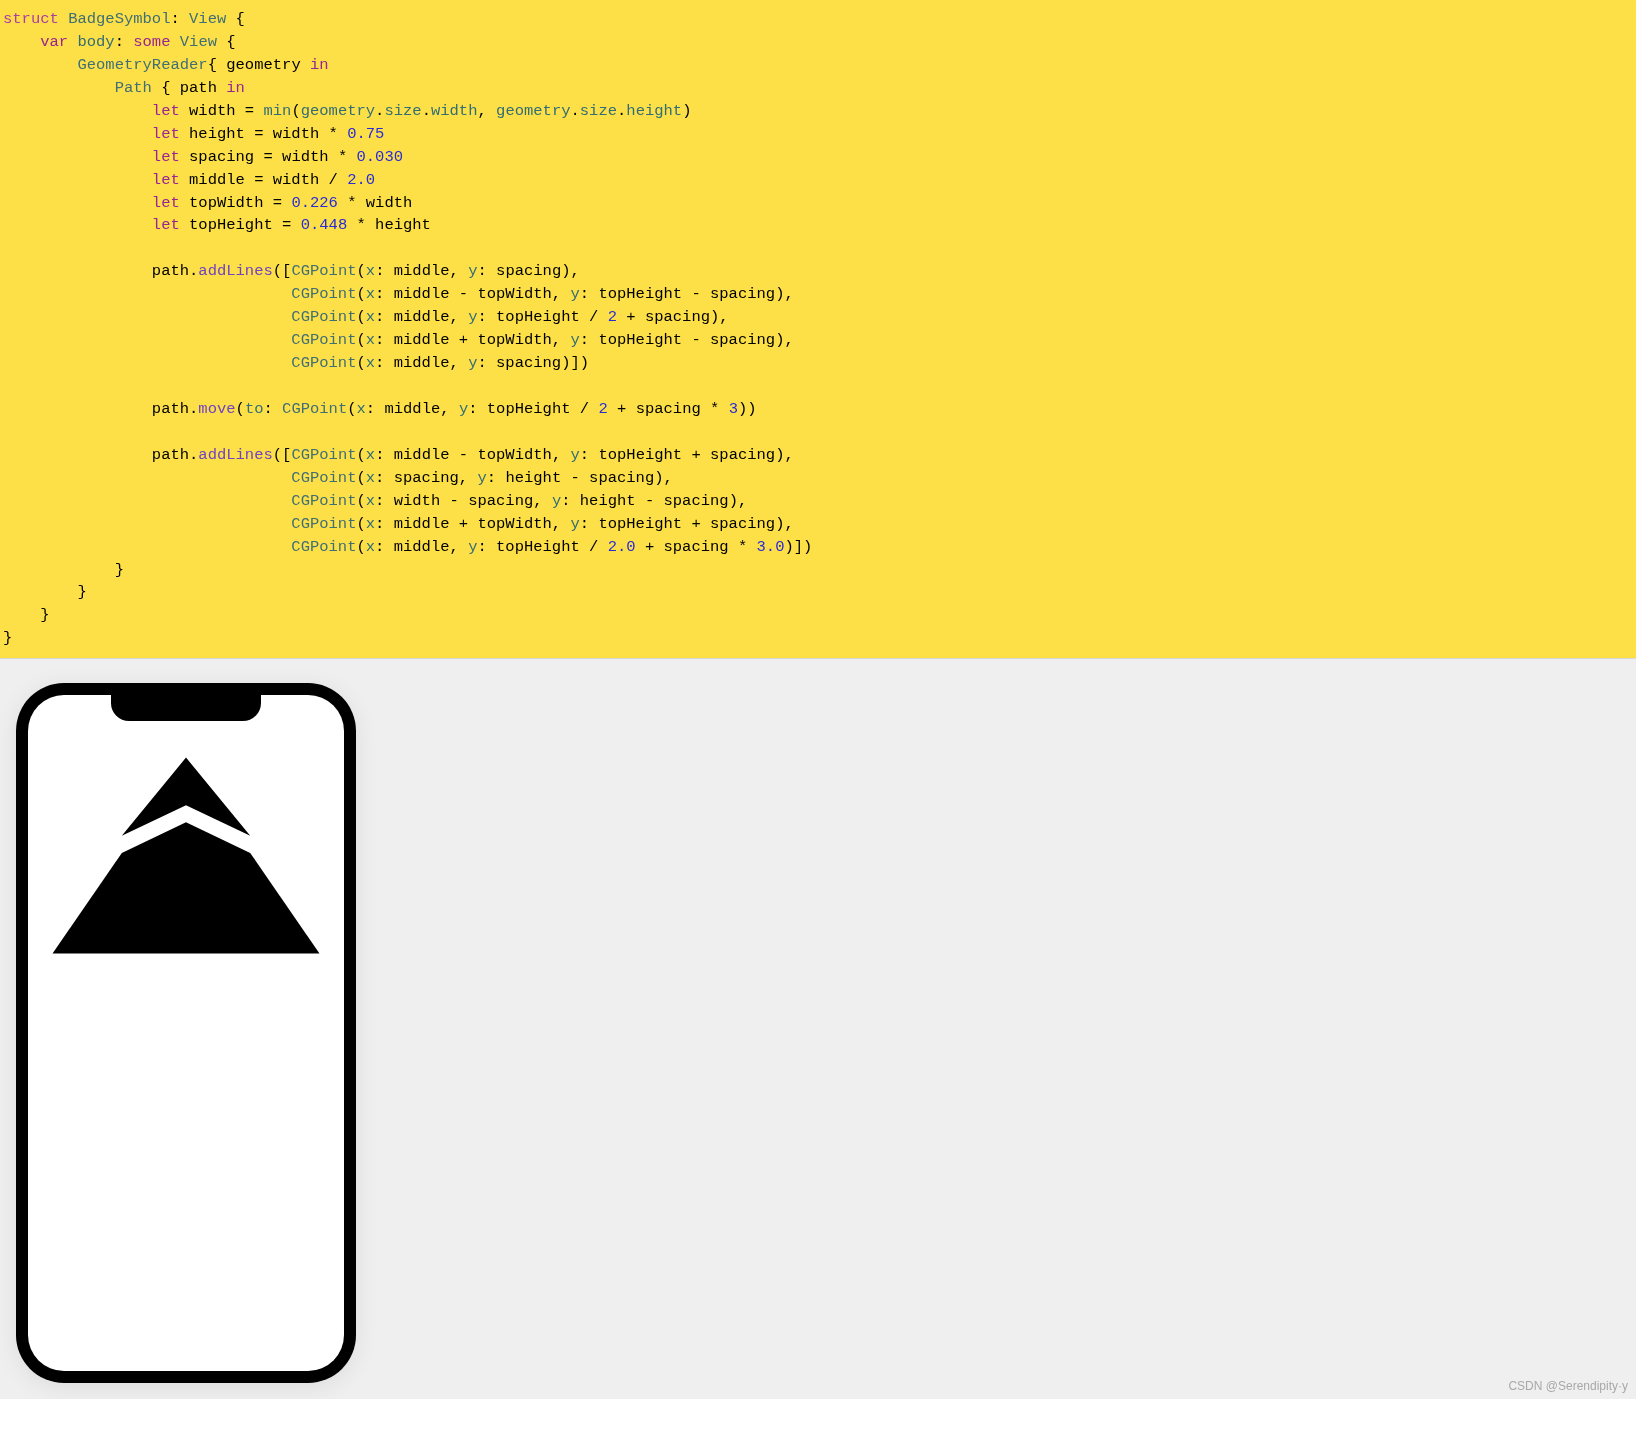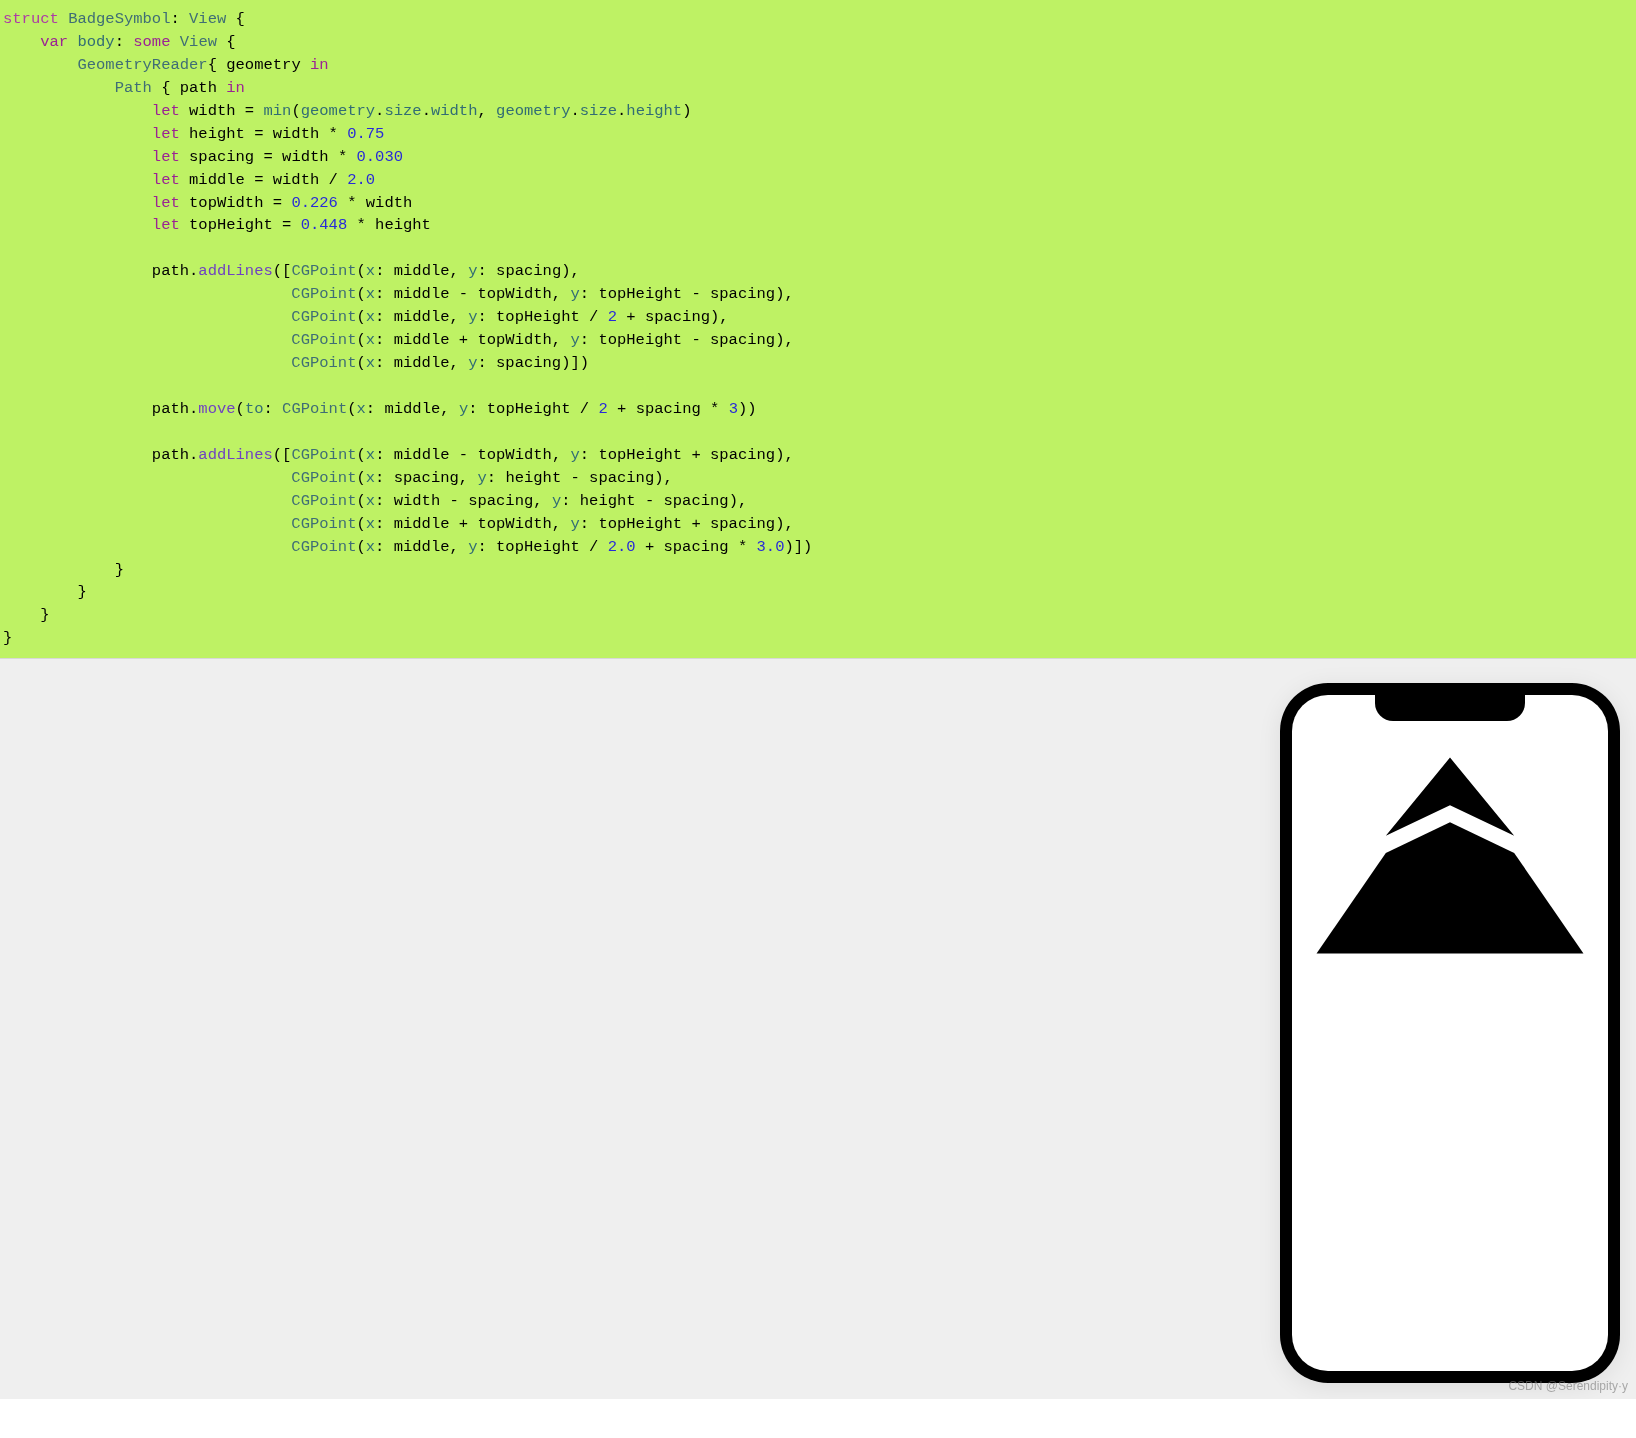--- a/index.html
+++ b/index.html
@@ -7,30 +7,30 @@
       padding: 0;
       box-sizing: border-box;
     }
     body {
       font-family: 'SF Mono', Menlo, Monaco, 'Courier New', monospace;
       font-size: 15.5px;
       line-height: 1.48;
       background: #ffffff;
     }
     .code-panel {
-      background: #bef264;
+      background: #fde047;
       padding: 8px 3px 8px 3px;
       white-space: pre;
       border-bottom: 1px solid #d8d8d8;
     }
     .preview-panel {
       background: #efefef;
       padding: 16px;
       display: flex;
-      justify-content: flex-end;
+      justify-content: flex-start;
       position: relative;
       min-height: 380px;
       overflow: hidden;
     }
     .phone-frame {
       width: 340px;
       height: 700px;
       background: #000;
       border-radius: 48px;
       padding: 12px;

